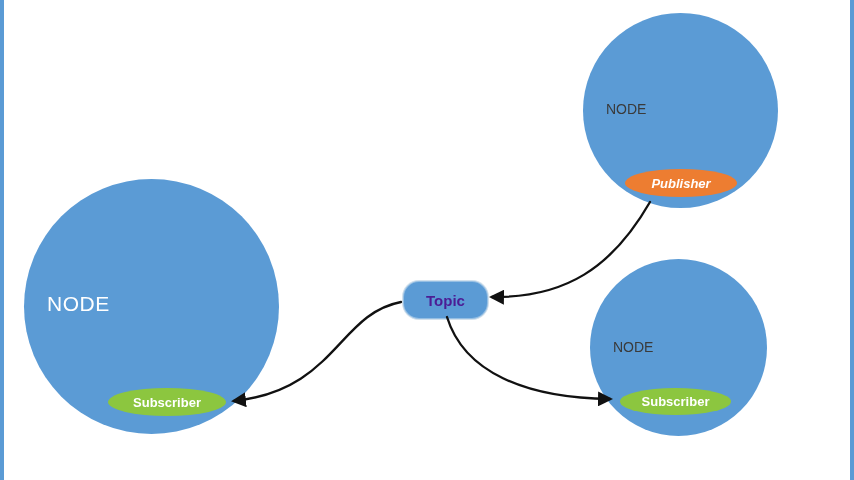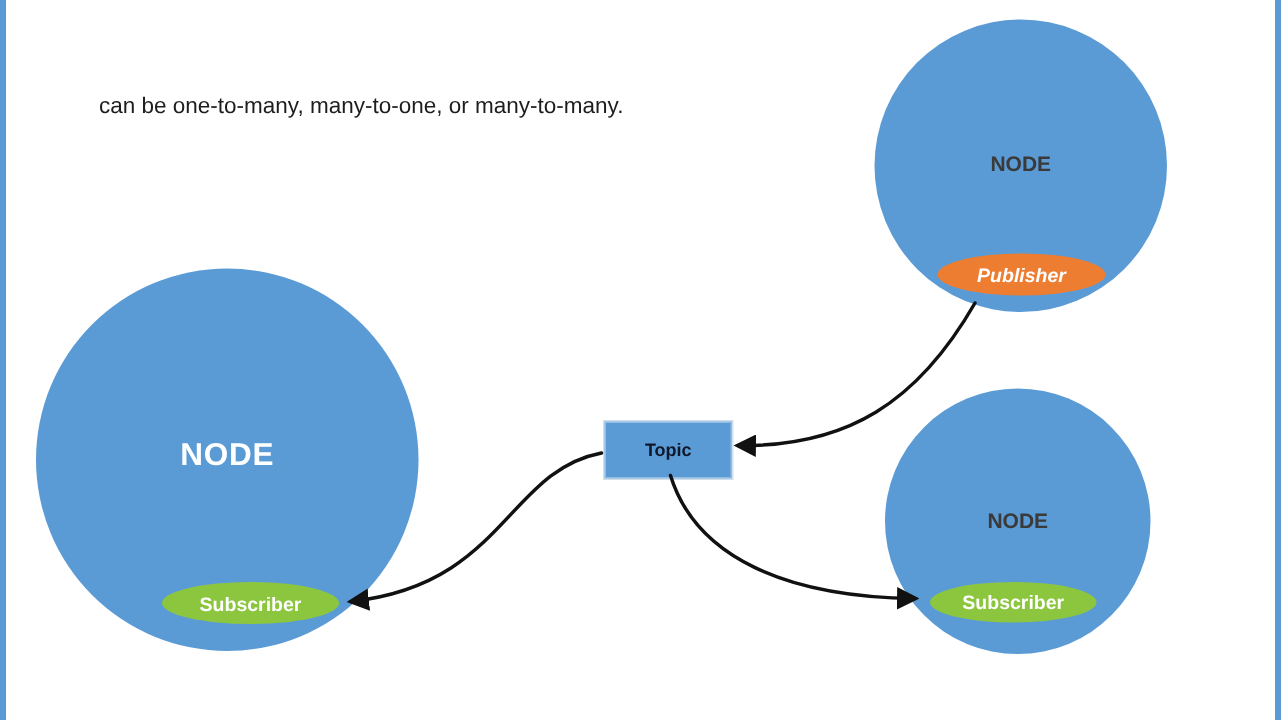--- a/index.html
+++ b/index.html
@@ -24,21 +24,21 @@
 
   .circle {
     position: absolute; border-radius: 50%;
     background: var(--node-blue, #5b9bd5);
   }
   .circle-left         { left: 24px;  top: 179px; width: 255px; height: 255px; }
   .circle-top-right    { left: 583px; top: 13px;  width: 195px; height: 195px; }
   .circle-bottom-right { left: 590px; top: 259px; width: 177px; height: 177px; }
 
   .node-label {
-    position: absolute; width: 100%; text-align: center; font-weight: bold;
+    position: absolute; width: 100%; font-weight: normal; padding-left: 23px;
   }
   .node-label-big   { top: 113px; color: #ffffff; font-size: 21px; letter-spacing: 0.5px; }
   .node-label-small { color: #3a3a3a; font-size: 14px; }
   .circle-top-right    .node-label-small { top: 88px; }
   .circle-bottom-right .node-label-small { top: 80px; }
 
   .badge {
     position: absolute; border-radius: 50%;
     display: flex; align-items: center; justify-content: center;
     color: #ffffff; font-weight: bold; font-size: 13px;
@@ -50,23 +50,23 @@
 
   .badge-subscriber-left  { left: 84px; top: 209px; width: 118px; height: 28px; }
   .badge-message          { left: 14px; top: 128px; width: 104px; height: 25px; }
   .badge-publisher        { left: 42px; top: 156px; width: 112px; height: 28px; font-style: italic; }
   .badge-subscriber-right { left: 30px; top: 129px; width: 111px; height: 27px; }
 
   .topic {
     position: absolute; left: 403px; top: 281px; width: 83px; height: 36px;
     background: var(--topic-blue, #5b9bd5);
     border: 1px solid rgba(255,255,255,0.35);
-    border-radius: 0;
+    border-radius: 16px;
     display: flex; align-items: center; justify-content: center;
-    color: #0f172a; font-weight: bold; font-size: 12px;
+    color: #4c1d95; font-weight: bold; font-size: 15px;
     box-shadow: 0 0 0 1px rgba(70,130,180,0.25);
   }
 
   .arrows-layer {
     position: absolute; left: 0; top: 0; width: 854px; height: 480px;
     pointer-events: none; z-index: 5;
   }
   .arrow-path {
     fill: none;
     stroke: var(--arrow, #111111);
@@ -77,21 +77,20 @@
 </style>
 </head>
 <body>
 
 <div>
 
   <div class="edge-strip edge-left"></div>
   <div class="edge-strip edge-right"></div>
 
   <div class="caption">
-    <div>can be one-to-many, many-to-one, or many-to-many.</div>
   </div>
 
   <div class="circle circle-left">
     <div class="node-label node-label-big">NODE</div>
     <div class="badge badge-green badge-subscriber-left">Subscriber</div>
   </div>
 
   <div class="circle circle-top-right">
     <div class="node-label node-label-small">NODE</div>
     <div class="badge badge-orange badge-publisher">Publisher</div>

